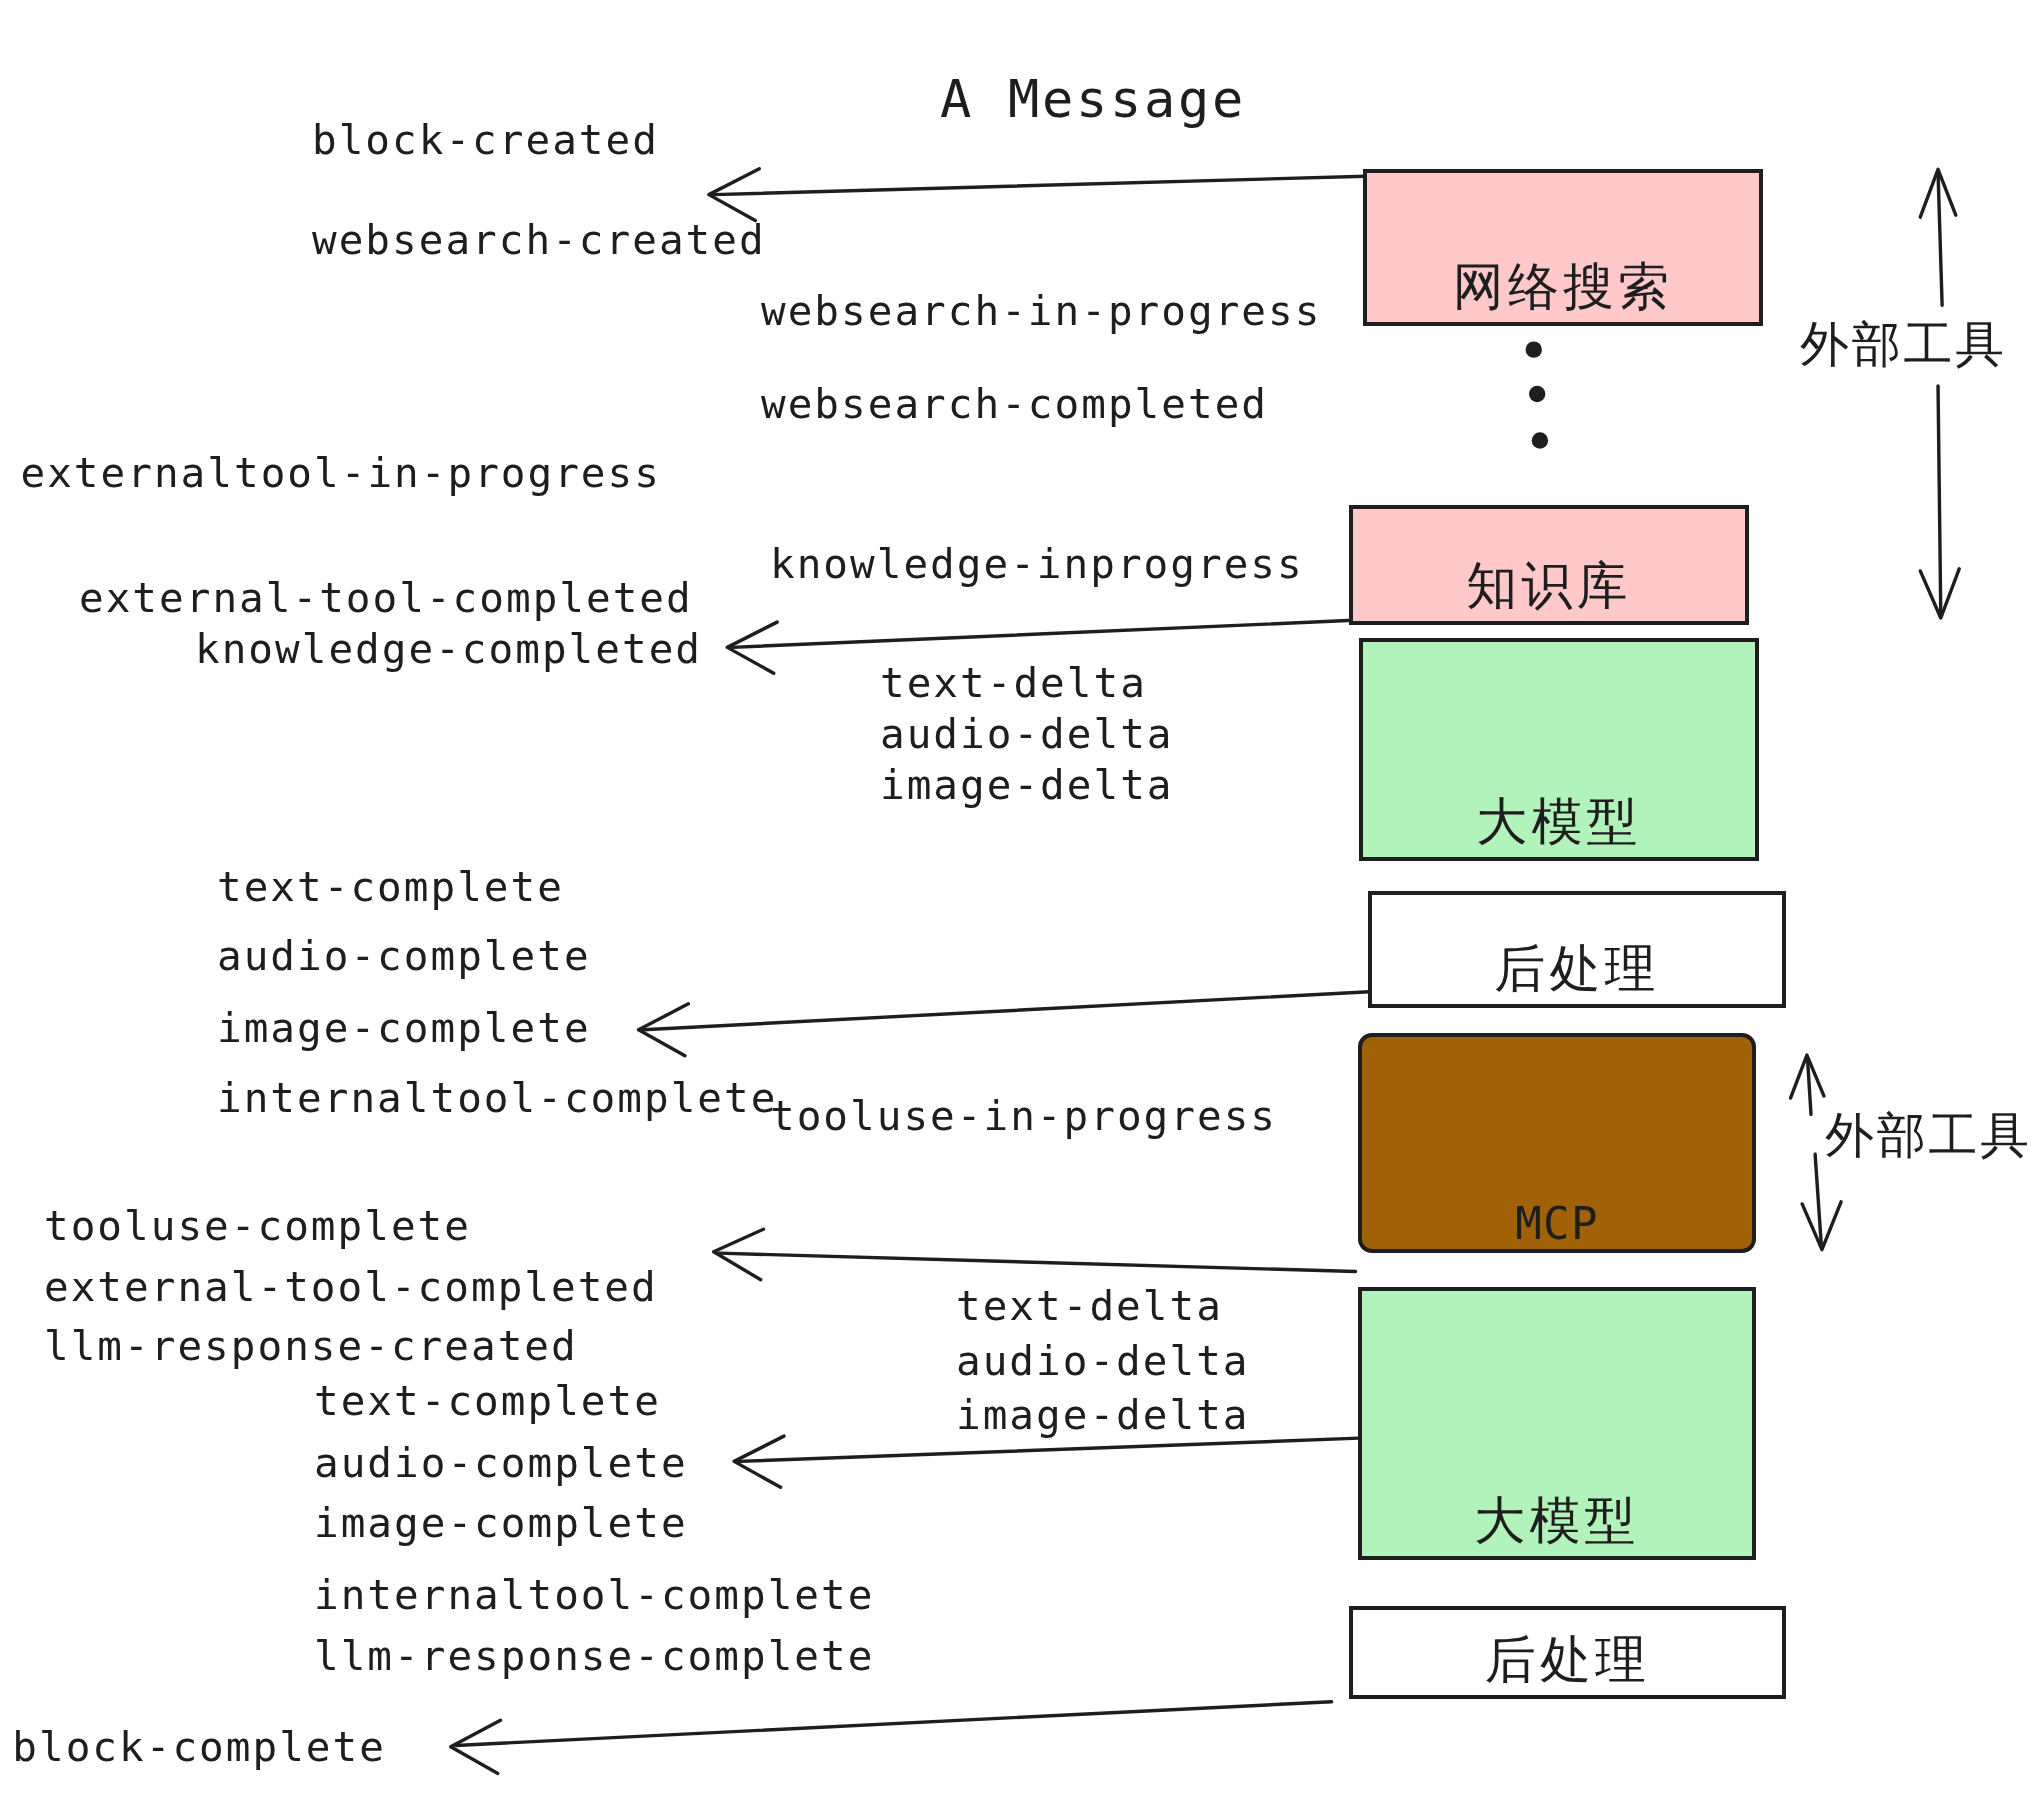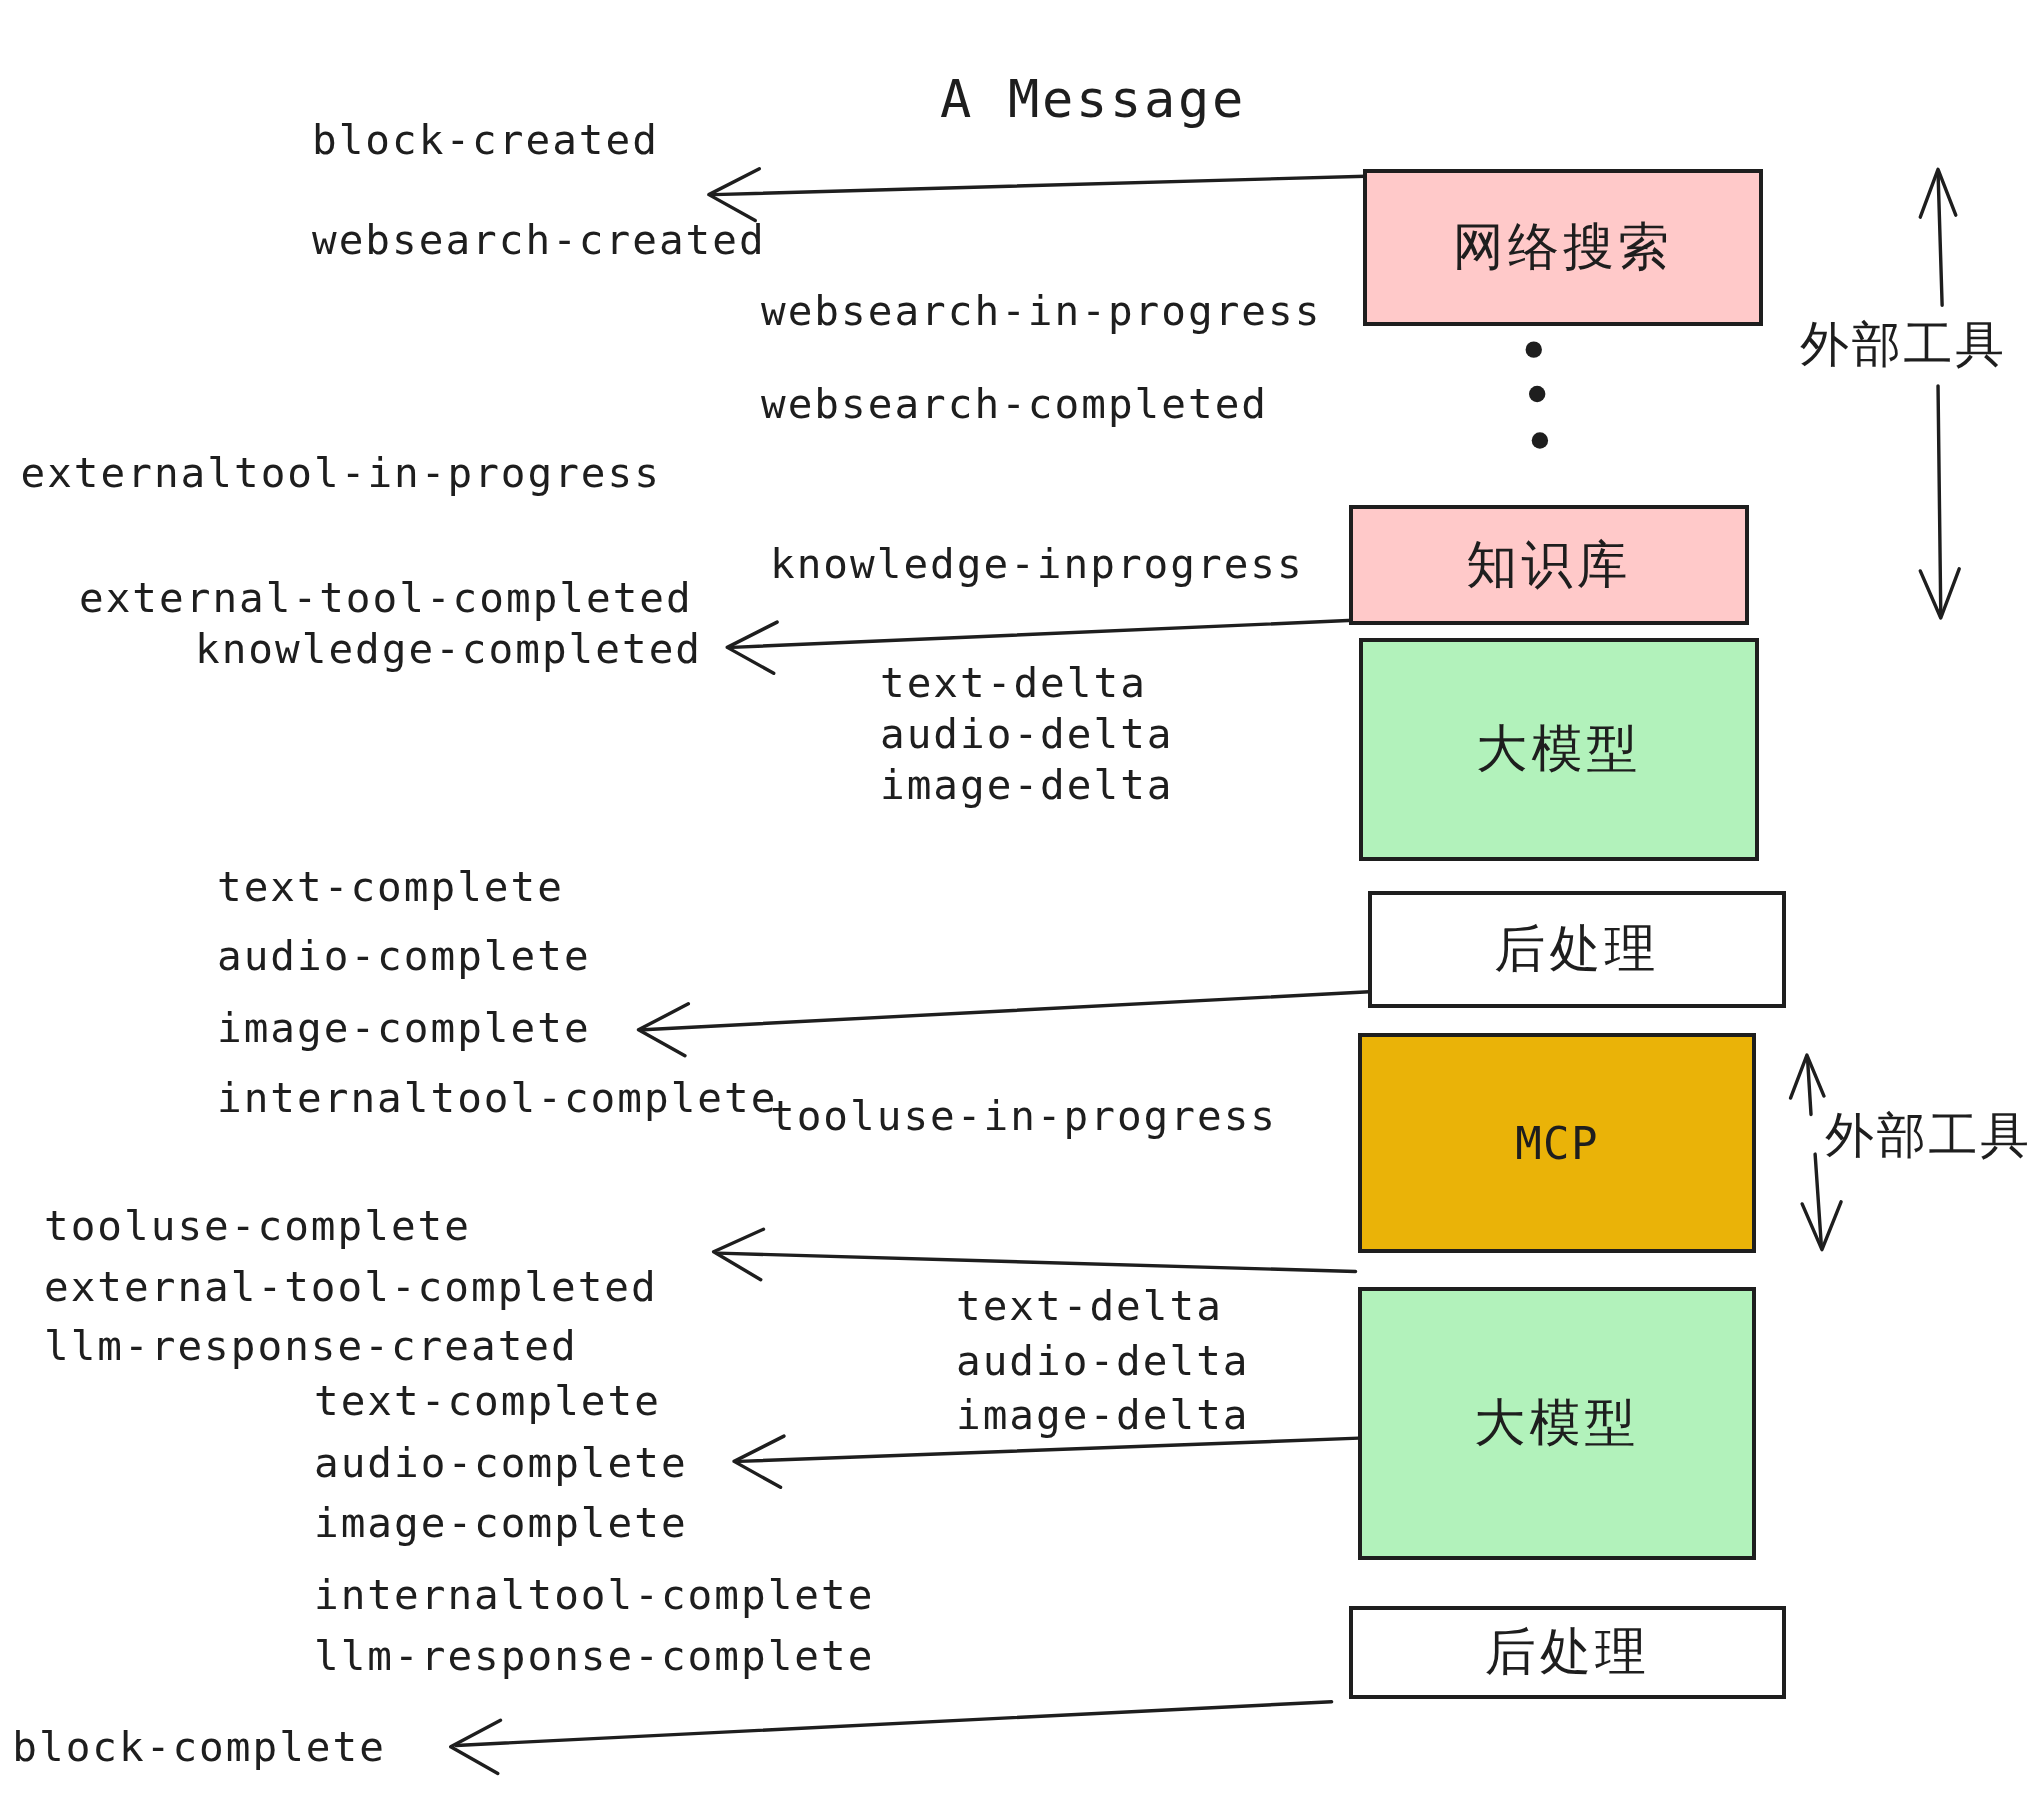--- a/index.html
+++ b/index.html
@@ -5,28 +5,28 @@
   html,body{margin:0;padding:0;background:#ffffff;}
   body{width:2035px;height:1796px;overflow:hidden;}
   .canvas{position:relative;width:2035px;height:1796px;background:#ffffff;
           color:#1e1e1e;font-family:"DejaVu Sans Mono","Liberation Mono",monospace;}
   .layer{position:absolute;left:0;top:0;width:2035px;height:1796px;}
   .ev{position:absolute;font-size:41px;letter-spacing:2px;white-space:nowrap;
       transform:translateY(-50%);line-height:1;}
   .title{position:absolute;left:1093px;top:99px;font-size:52px;letter-spacing:2.7px;
          transform:translate(-50%,-50%);white-space:nowrap;}
   .box{position:absolute;border:4.1px solid #1e1e1e;box-sizing:border-box;
-       display:flex;align-items:center;justify-content:center;background:#fff;}
+       display:flex;align-items:flex-end;justify-content:center;background:#fff;}
   .box .lbl{font-family:"DejaVu Sans","Liberation Sans",sans-serif;
             font-size:51px;letter-spacing:4.1px;white-space:nowrap;}
   .box.mono .lbl{font-family:"DejaVu Sans Mono","Liberation Mono",monospace;
                  font-size:44px;letter-spacing:1.4px;}
   .fill-pink{background:#ffc9c9;}
   .fill-green{background:#b2f2bb;}
-  .fill-yellow{background:#eab308;}
+  .fill-yellow{background:#a16207;border-radius:14px;}
   .side{position:absolute;font-family:"DejaVu Sans","Liberation Sans",sans-serif;
         font-size:49px;letter-spacing:2.7px;white-space:nowrap;transform:translateY(-50%);}
   svg line, svg polyline{stroke:#1e1e1e;stroke-width:5;fill:none;
         stroke-linecap:round;stroke-linejoin:round;}
   svg circle{fill:#1e1e1e;}
 </style>
 </head>
 <body>
 
 <div class="canvas">

